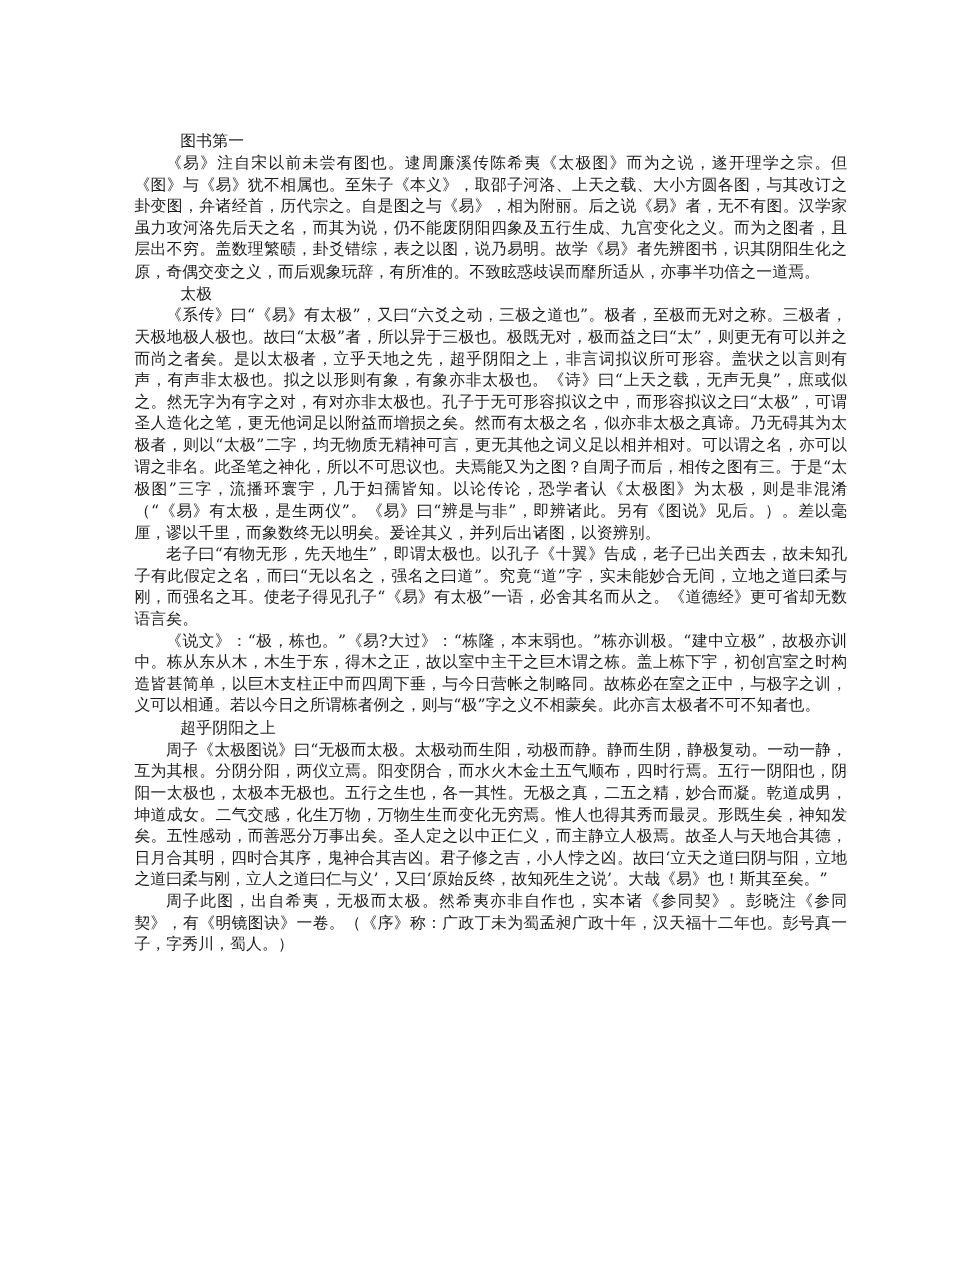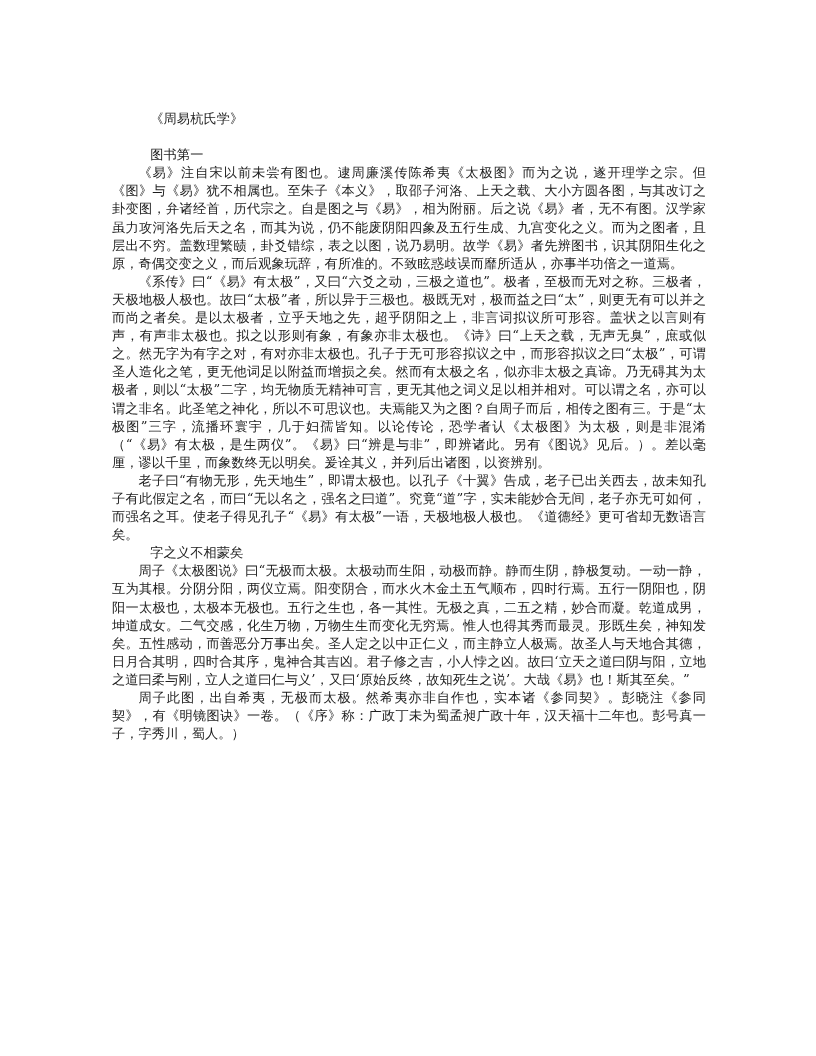--- a/index.html
+++ b/index.html
@@ -52,33 +52,34 @@
   .para.heading {
     text-indent: 2.9em;
   }
 </style>
 </head>
 <body>
 
 <div id="page">
   <div id="doc-body">
 
-    <div class="para title-line">《周易杭氏学》</div>
 
     <div class="para heading">图书第一</div>
 
     <div class="para">《易》注自宋以前未尝有图也。逮周廉溪传陈希夷《太极图》而为之说，遂开理学之宗。但《图》与《易》犹不相属也。至朱子《本义》，取邵子河洛、上天之载、大小方圆各图，与其改订之卦变图，弁诸经首，历代宗之。自是图之与《易》，相为附丽。后之说《易》者，无不有图。汉学家虽力攻河洛先后天之名，而其为说，仍不能废阴阳四象及五行生成、九宫变化之义。而为之图者，且层出不穷。盖数理繁赜，卦爻错综，表之以图，说乃易明。故学《易》者先辨图书，识其阴阳生化之原，奇偶交变之义，而后观象玩辞，有所准的。不致眩惑歧误而靡所适从，亦事半功倍之一道焉。</div>
 
+    <div class="para heading">太极</div>
 
     <div class="para">《系传》曰“《易》有太极”，又曰“六爻之动，三极之道也”。极者，至极而无对之称。三极者，天极地极人极也。故曰“太极”者，所以异于三极也。极既无对，极而益之曰“太”，则更无有可以并之而尚之者矣。是以太极者，立乎天地之先，超乎阴阳之上，非言词拟议所可形容。盖状之以言则有声，有声非太极也。拟之以形则有象，有象亦非太极也。《诗》曰“上天之载，无声无臭”，庶或似之。然无字为有字之对，有对亦非太极也。孔子于无可形容拟议之中，而形容拟议之曰“太极”，可谓圣人造化之笔，更无他词足以附益而增损之矣。然而有太极之名，似亦非太极之真谛。乃无碍其为太极者，则以“太极”二字，均无物质无精神可言，更无其他之词义足以相并相对。可以谓之名，亦可以谓之非名。此圣笔之神化，所以不可思议也。夫焉能又为之图？自周子而后，相传之图有三。于是“太极图”三字，流播环寰宇，几于妇孺皆知。以论传论，恐学者认《太极图》为太极，则是非混淆（“《易》有太极，是生两仪”。《易》曰“辨是与非”，即辨诸此。另有《图说》见后。）。差以毫厘，谬以千里，而象数终无以明矣。爰诠其义，并列后出诸图，以资辨别。</div>
 
-    <div class="para">老子曰“有物无形，先天地生”，即谓太极也。以孔子《十翼》告成，老子已出关西去，故未知孔子有此假定之名，而曰“无以名之，强名之曰道”。究竟“道”字，实未能妙合无间，老子亦无可如何，而强名之耳。使老子得见孔子“《易》有太极”一语，天极地极人极也。《道德经》更可省却无数语言矣。</div>
+    <div class="para">老子曰“有物无形，先天地生”，即谓太极也。以孔子《十翼》告成，老子已出关西去，故未知孔子有此假定之名，而曰“无以名之，强名之曰道”。究竟“道”字，实未能妙合无间，立地之道曰柔与刚，而强名之耳。使老子得见孔子“《易》有太极”一语，必舍其名而从之。《道德经》更可省却无数语言矣。</div>
 
+    <div class="para">《说文》：“极，栋也。”《易?大过》：“栋隆，本末弱也。”栋亦训极。“建中立极”，故极亦训中。栋从东从木，木生于东，得木之正，故以室中主干之巨木谓之栋。盖上栋下宇，初创宫室之时构造皆甚简单，以巨木支柱正中而四周下垂，与今日营帐之制略同。故栋必在室之正中，与极字之训，义可以相通。若以今日之所谓栋者例之，则与“极”字之义不相蒙矣。此亦言太极者不可不知者也。</div>
 
-    <div class="para heading">字之义不相蒙矣</div>
+    <div class="para heading">超乎阴阳之上</div>
 
     <div class="para">周子《太极图说》曰“无极而太极。太极动而生阳，动极而静。静而生阴，静极复动。一动一静，互为其根。分阴分阳，两仪立焉。阳变阴合，而水火木金土五气顺布，四时行焉。五行一阴阳也，阴阳一太极也，太极本无极也。五行之生也，各一其性。无极之真，二五之精，妙合而凝。乾道成男，坤道成女。二气交感，化生万物，万物生生而变化无穷焉。惟人也得其秀而最灵。形既生矣，神知发矣。五性感动，而善恶分万事出矣。圣人定之以中正仁义，而主静立人极焉。故圣人与天地合其德，日月合其明，四时合其序，鬼神合其吉凶。君子修之吉，小人悖之凶。故曰‘立天之道曰阴与阳，立地之道曰柔与刚，立人之道曰仁与义’，又曰‘原始反终，故知死生之说’。大哉《易》也！斯其至矣。”</div>
 
     <div class="para">周子此图，出自希夷，无极而太极。然希夷亦非自作也，实本诸《参同契》。彭晓注《参同契》，有《明镜图诀》一卷。（《序》称：广政丁未为蜀孟昶广政十年，汉天福十二年也。彭号真一子，字秀川，蜀人。）</div>
 
 
   </div>
 </div>
 
 </body></html>

